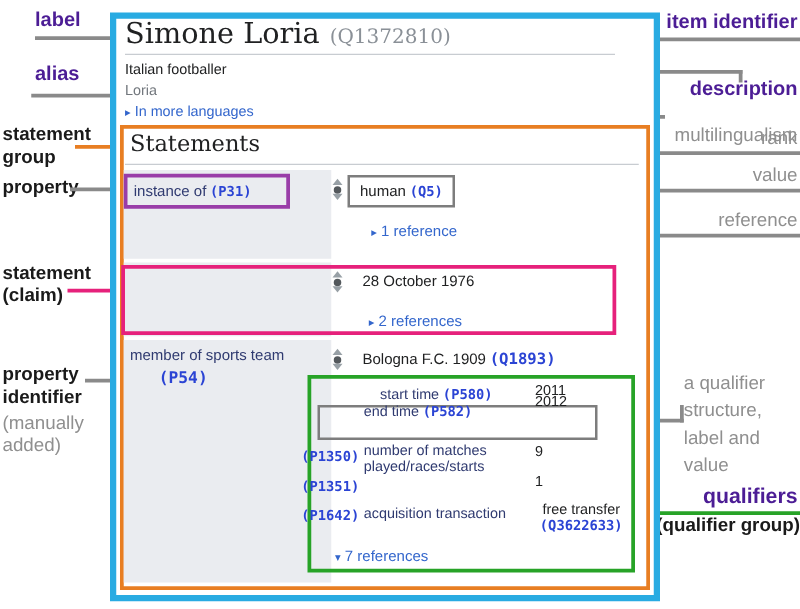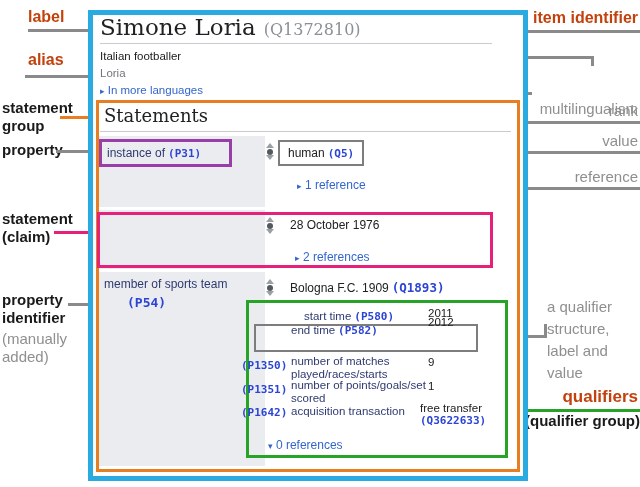--- a/index.html
+++ b/index.html
@@ -1,21 +1,21 @@
 <!DOCTYPE html>
 <html><head>
 <meta charset="utf-8">
 <style>
   html,body{margin:0;padding:0;background:#ffffff;}
   .canvas{
     position:relative;width:640px;height:487px;background:#ffffff;overflow:hidden;
     font-family:"Liberation Sans",sans-serif;
   }
   
-  .ann-b{position:absolute;color:#c2410c;font-weight:bold;font-size:16px;line-height:18px;white-space:nowrap;}
+  .ann-b{position:absolute;color:#4c1d95;font-weight:bold;font-size:16px;line-height:18px;white-space:nowrap;}
   .ann-b2{position:absolute;color:#1a1a1a;font-weight:bold;font-size:15px;line-height:18px;}
   .ann-g{position:absolute;color:#8f8f8f;font-size:15px;line-height:18px;white-space:nowrap;}
   .r{right:2px;text-align:right;}
   
   .ln{position:absolute;background:#8a8a8a;height:3px;}
   .vln{position:absolute;background:#8a8a8a;width:3px;}
   .ln.orange{background:#E87E22;}
   .ln.pink{background:#E6217B;}
   .ln.green{background:#27A327;}
   
@@ -84,20 +84,21 @@
   <div class="ann-g" style="left:2px;top:330px;white-space:normal;">
     <div>(manually</div>
     <div>added)</div>
   </div>
 
   <div class="ann-b r" style="top:9px;">item identifier</div>
   <div class="ln" style="left:328px;top:30px;width:312px;"></div>
 
   <div class="ln" style="left:188px;top:56px;width:406px;"></div>
   <div class="vln" style="left:591px;top:56px;height:10px;"></div>
+  <div class="ann-b r" style="top:63px;">description</div>
 
   <div class="ann-g r" style="top:100px;">multilingualism</div>
   <div class="ln" style="left:212px;top:92px;width:320px;"></div>
 
   <div class="ann-g r" style="top:102px;">rank</div>
   <div class="ln" style="left:268px;top:121px;width:372px;"></div>
   <div class="vln" style="left:268px;top:121px;height:21px;"></div>
 
   <div class="ann-g r" style="top:132px;">value</div>
   <div class="ln" style="left:368px;top:151px;width:272px;"></div>
@@ -176,25 +177,24 @@
   <div class="abs" style="left:291px;top:320px;">
     <span class="qlabel">end time</span><span class="pid">(P582)</span>
   </div>
   <div class="abs qval" style="left:428px;top:316px;">2012</div>
 
   <div class="abs pid" style="left:241px;top:359px;margin-left:0;">(P1350)</div>
   <div class="abs qlabel" style="left:291px;top:355px;width:120px;">number of matches played/races/starts</div>
   <div class="abs qval" style="left:428px;top:356px;">9</div>
 
   <div class="abs pid" style="left:241px;top:383px;margin-left:0;">(P1351)</div>
-  <div class="abs qlabel" style="left:291px;top:379px;width:155px;">number of points/goals/set scored</div>
   <div class="abs qval" style="left:428px;top:380px;">1</div>
 
   <div class="abs pid" style="left:241px;top:406px;margin-left:0;">(P1642)</div>
   <div class="abs qlabel" style="left:291px;top:405px;">acquisition transaction</div>
-  <div class="abs" style="left:420px;top:402px;width:90px;">
+  <div class="abs" style="left:420px;top:402px;width:90px;text-align:center;">
     <div class="qval link">free transfer</div>
     <div class="pid" style="margin-left:0;">(Q3622633)</div>
   </div>
 
-  <div class="refs" style="left:268px;top:438px;"><span class="tri">▾</span> <span>0 references</span></div>
+  <div class="refs" style="left:268px;top:438px;"><span class="tri">▾</span> <span>7 references</span></div>
 
 </div>
 
 </body></html>

